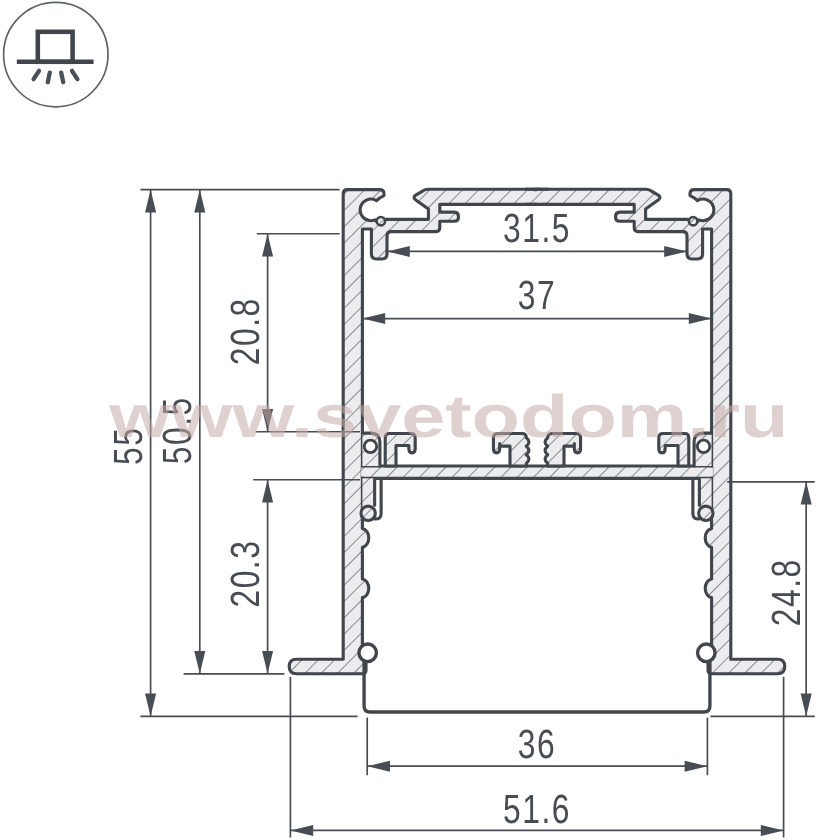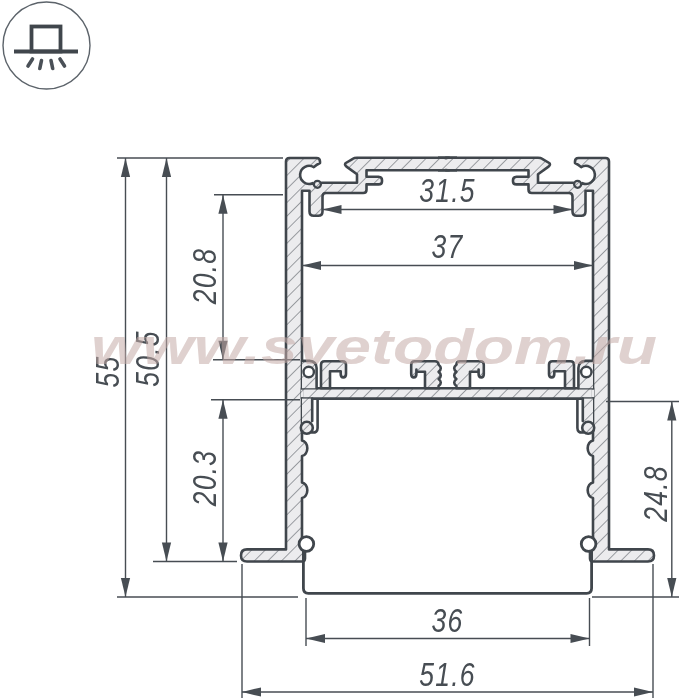--- a/index.html
+++ b/index.html
@@ -1,16 +1,16 @@
 <!DOCTYPE html>
 <html><head>
 <meta charset="utf-8">
 <style>
 html,body{margin:0;padding:0;background:#ffffff;width:681px;height:700px;overflow:hidden;}
-#wrap{position:relative;width:681px;height:700px;font-family:"Liberation Sans",sans-serif;font-style:italic;}
+#wrap{position:relative;width:681px;height:700px;font-family:"Liberation Sans",sans-serif;}
 </style>
 </head>
 <body>
 <div id="wrap">
 
 <svg width="681" height="700" viewBox="0 0 681 700">
 <defs>
 <pattern id="hp" patternUnits="userSpaceOnUse" width="9.6" height="9.6" patternTransform="rotate(45)">
 <rect width="9.6" height="9.6" fill="#ececee"></rect>
 <line x1="0" y1="0" x2="0" y2="9.6" stroke="#555b61" stroke-width="1.1"></line>

